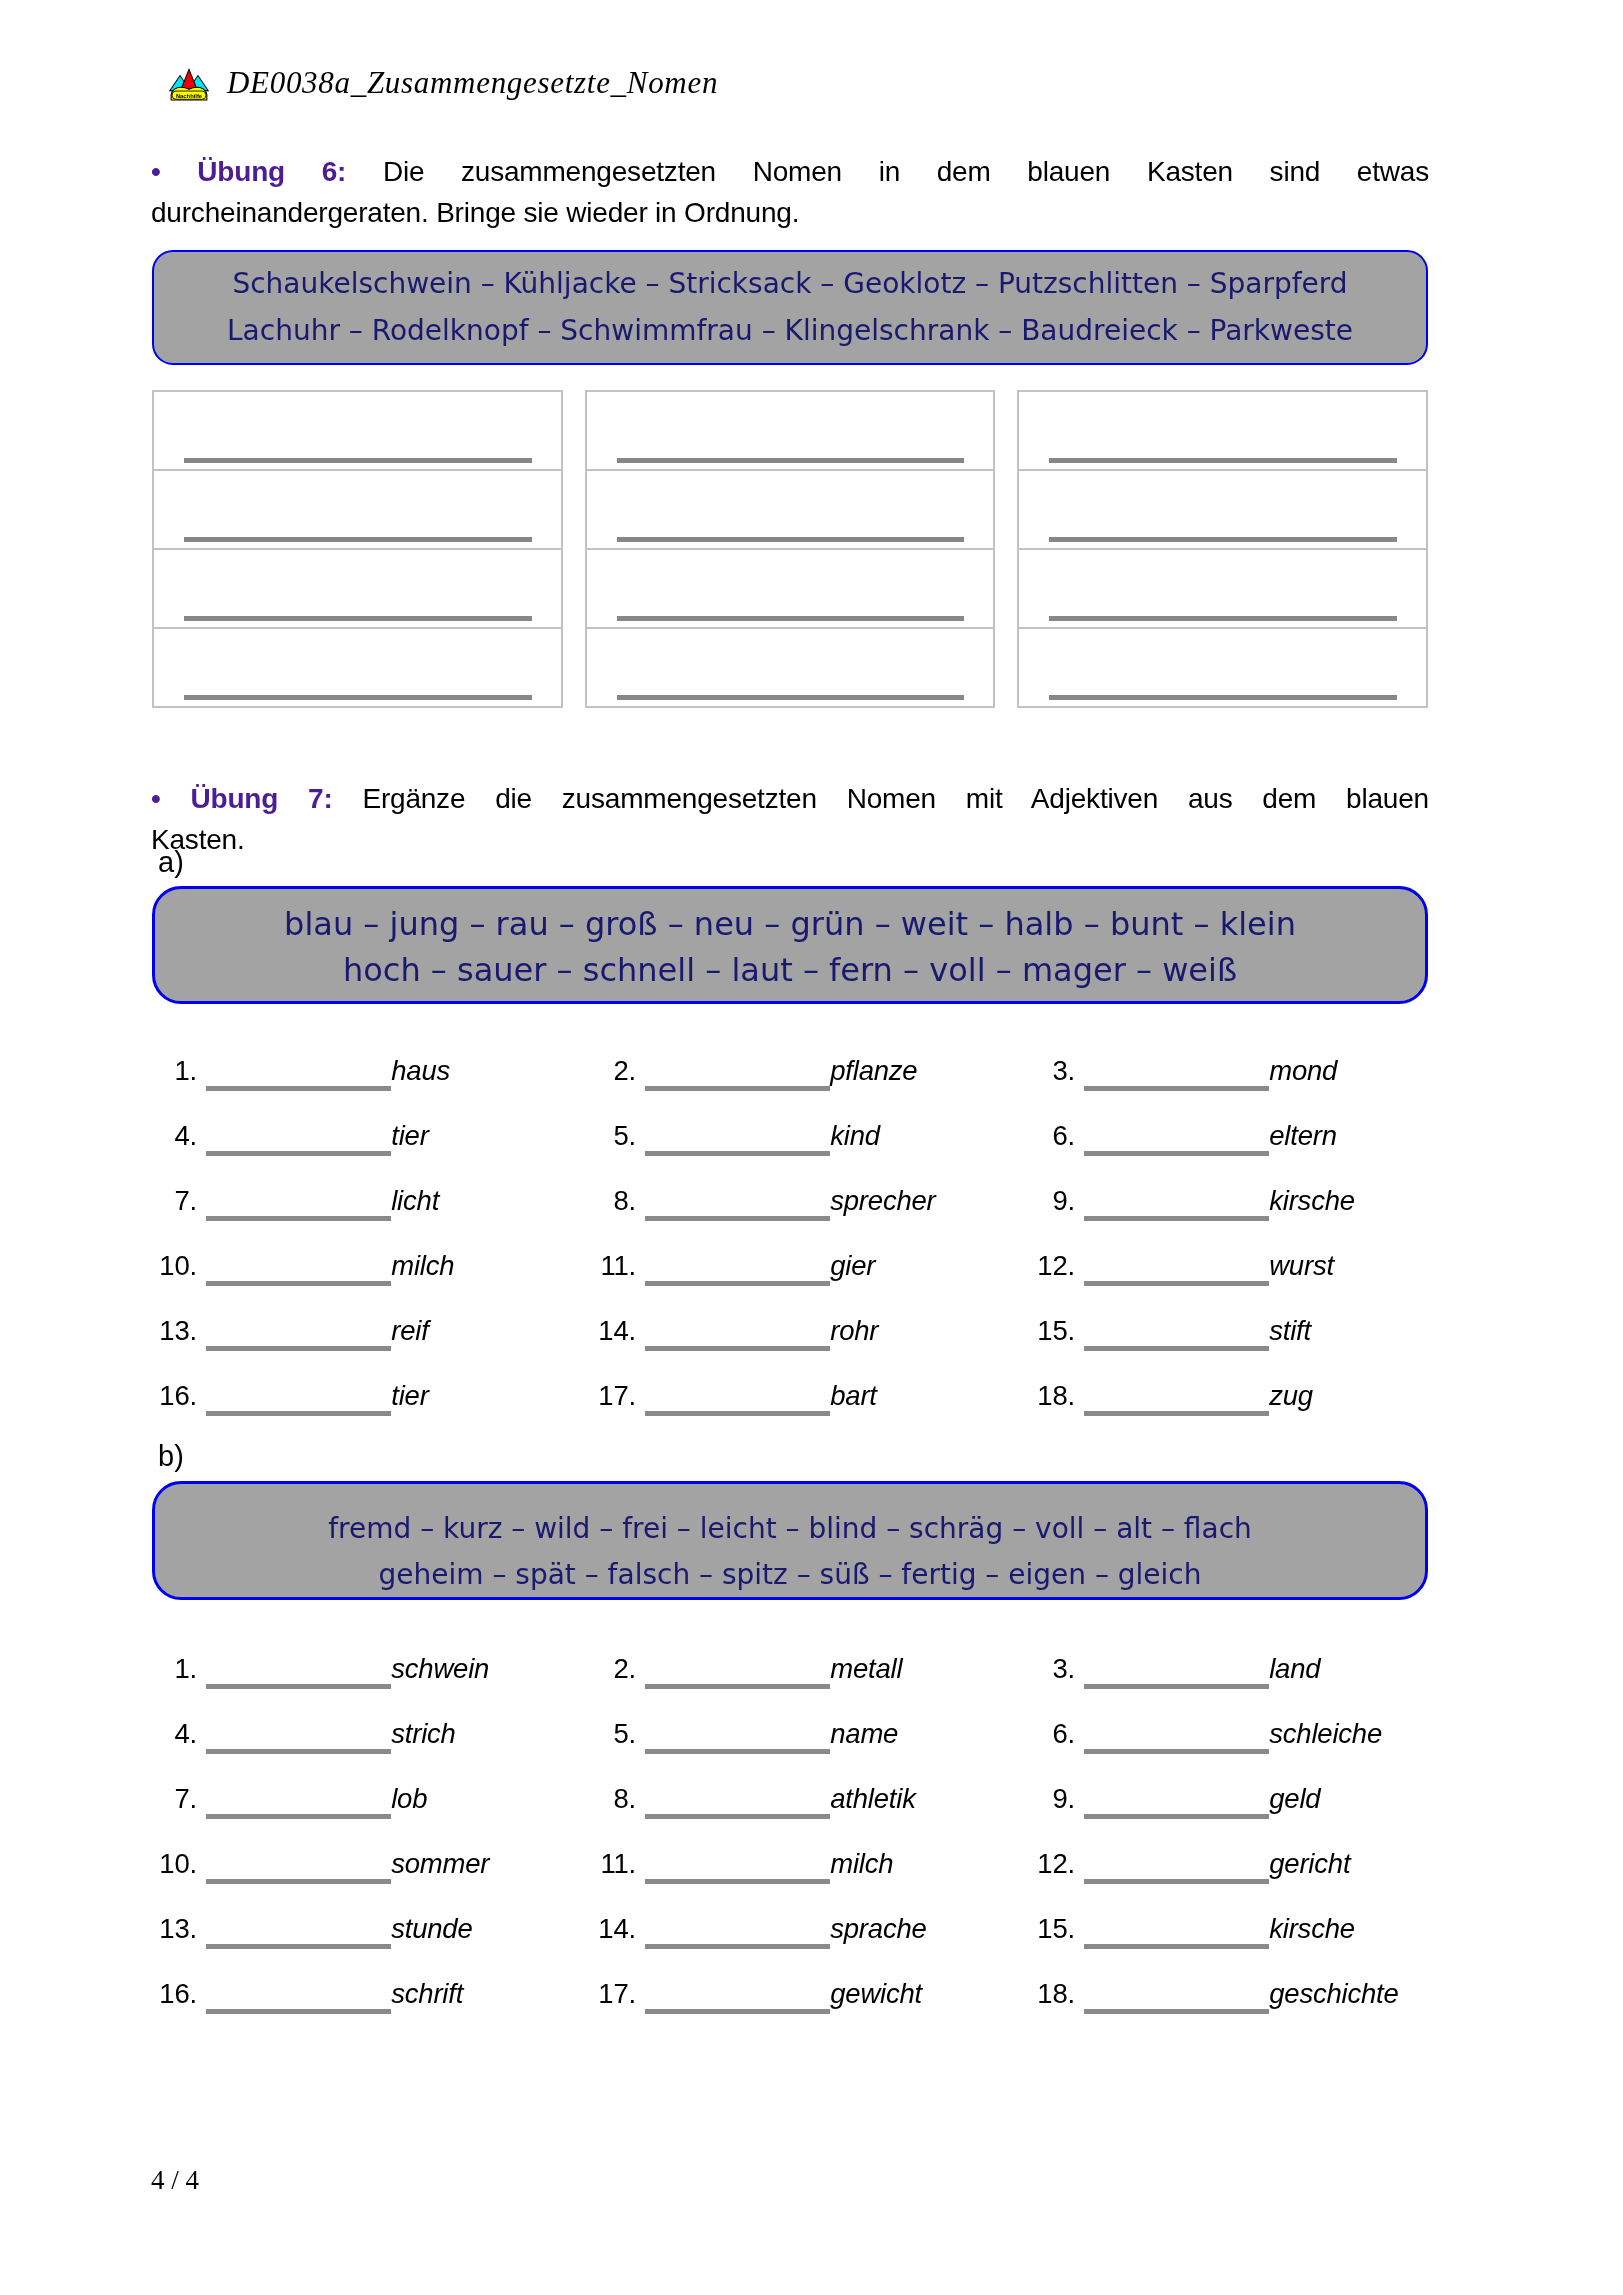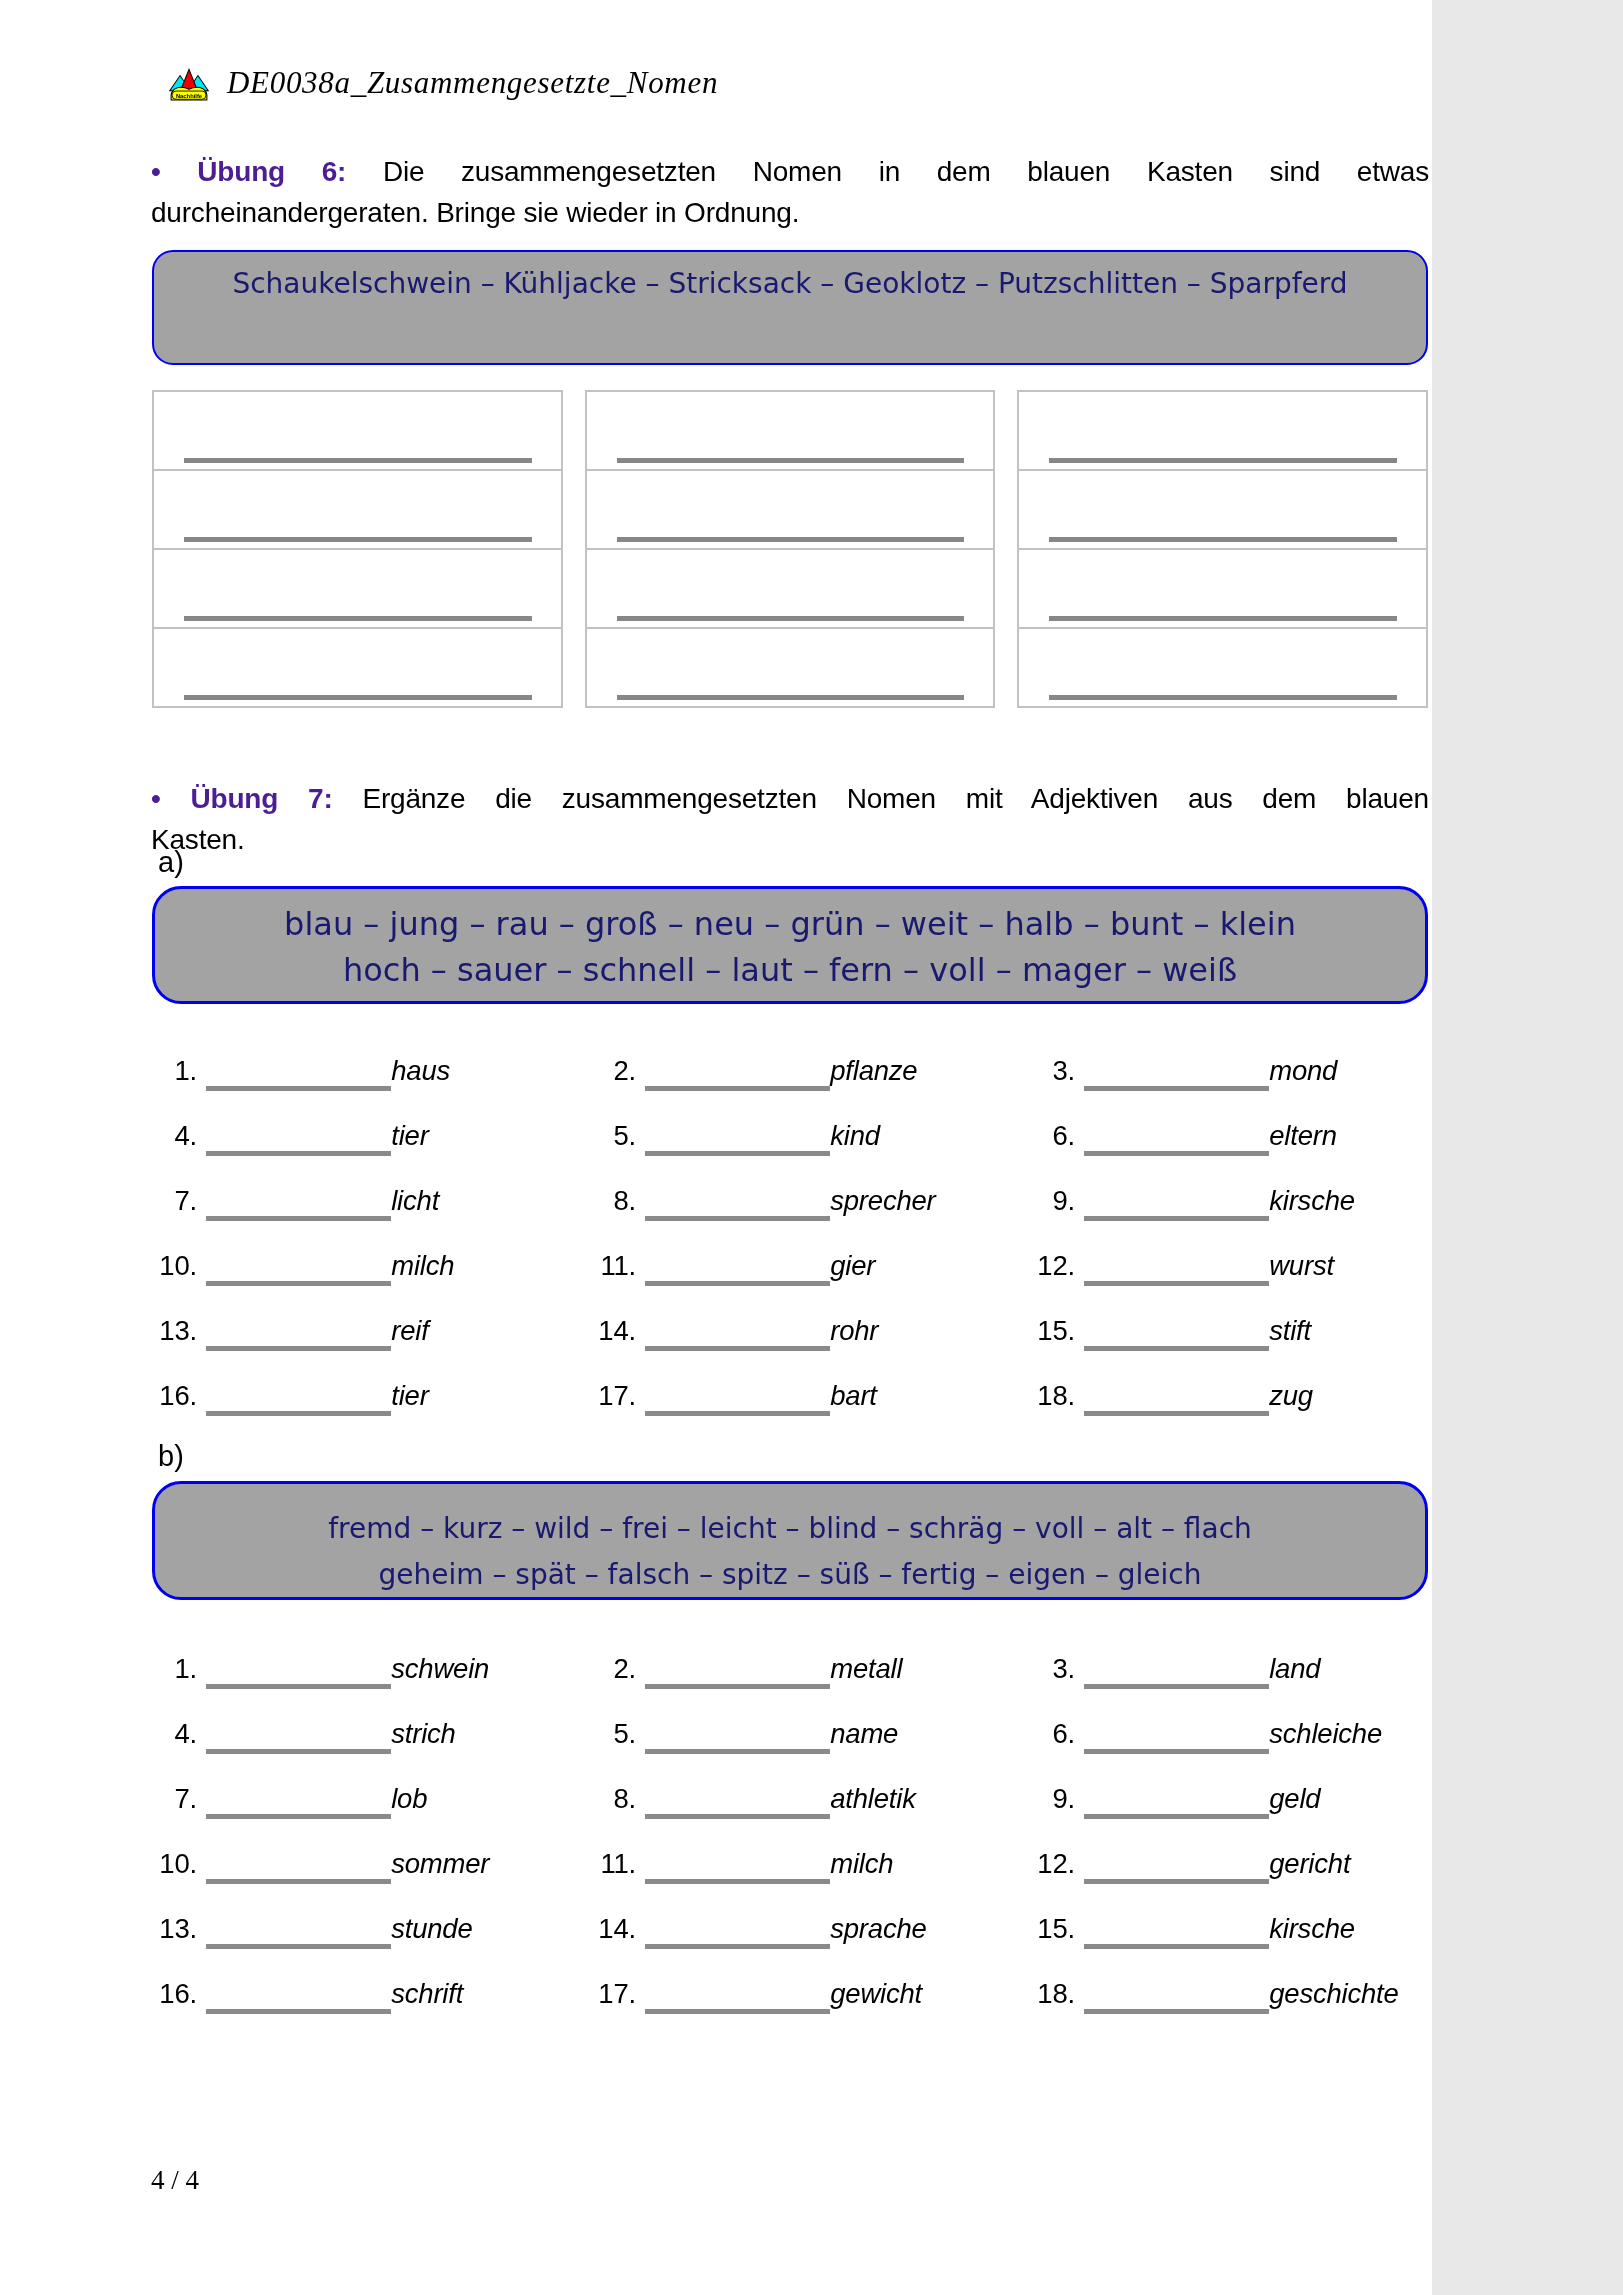--- a/index.html
+++ b/index.html
@@ -1,16 +1,16 @@
 <!DOCTYPE html>
 <html style="font-size:10.5px"><head>
 <meta charset="utf-8">
 <style>
   html,body{margin:0;padding:0;background:#e8e8e8;}
-  .page{position:relative;width:1432px;height:2295px;background:#ffffff;overflow:hidden;
+  .page{position:relative;width:1623px;height:2295px;background:#ffffff;overflow:hidden;
         font-family:"Liberation Sans",sans-serif;color:#000;}
   
   .header{position:absolute;left:168px;top:65px;display:flex;align-items:center;gap:17px;}
   .logo{width:42px;height:33px;display:block;}
   .doc-title{font-family:"Liberation Serif",serif;font-style:italic;font-size:31px;letter-spacing:0.7px;padding-bottom:2.6px;}
   
   .para{position:absolute;left:151px;width:1278px;font-size:28px;letter-spacing:-0.2px;line-height:41px;}
   #ex6-para{top:151px;}
   #ex7-para{top:778px;}
   .jline{text-align:justify;text-align-last:justify;}
@@ -64,20 +64,21 @@
   <div class="para" id="ex6-para">
     <div class="jline">
       <span class="blue-label"><span>•</span>&nbsp;<span>Übung 6:</span></span>
       <span>Die zusammengesetzten Nomen in dem blauen Kasten sind etwas</span>
     </div>
     <div>durcheinandergeraten. Bringe sie wieder in Ordnung.</div>
   </div>
 
   <div class="wordbox" id="wordbox1">
     <div>Schaukelschwein – Kühljacke – Stricksack – Geoklotz – Putzschlitten – Sparpferd</div>
+    <div>Lachuhr – Rodelknopf – Schwimmfrau – Klingelschrank – Baudreieck – Parkweste</div>
   </div>
 
   <div class="answer-grid">
     <div class="agrid-col">
       <div class="agrid-cell">
           <div class="write-line"></div>
         </div>
       <div class="agrid-cell">
           <div class="write-line"></div>
         </div>

